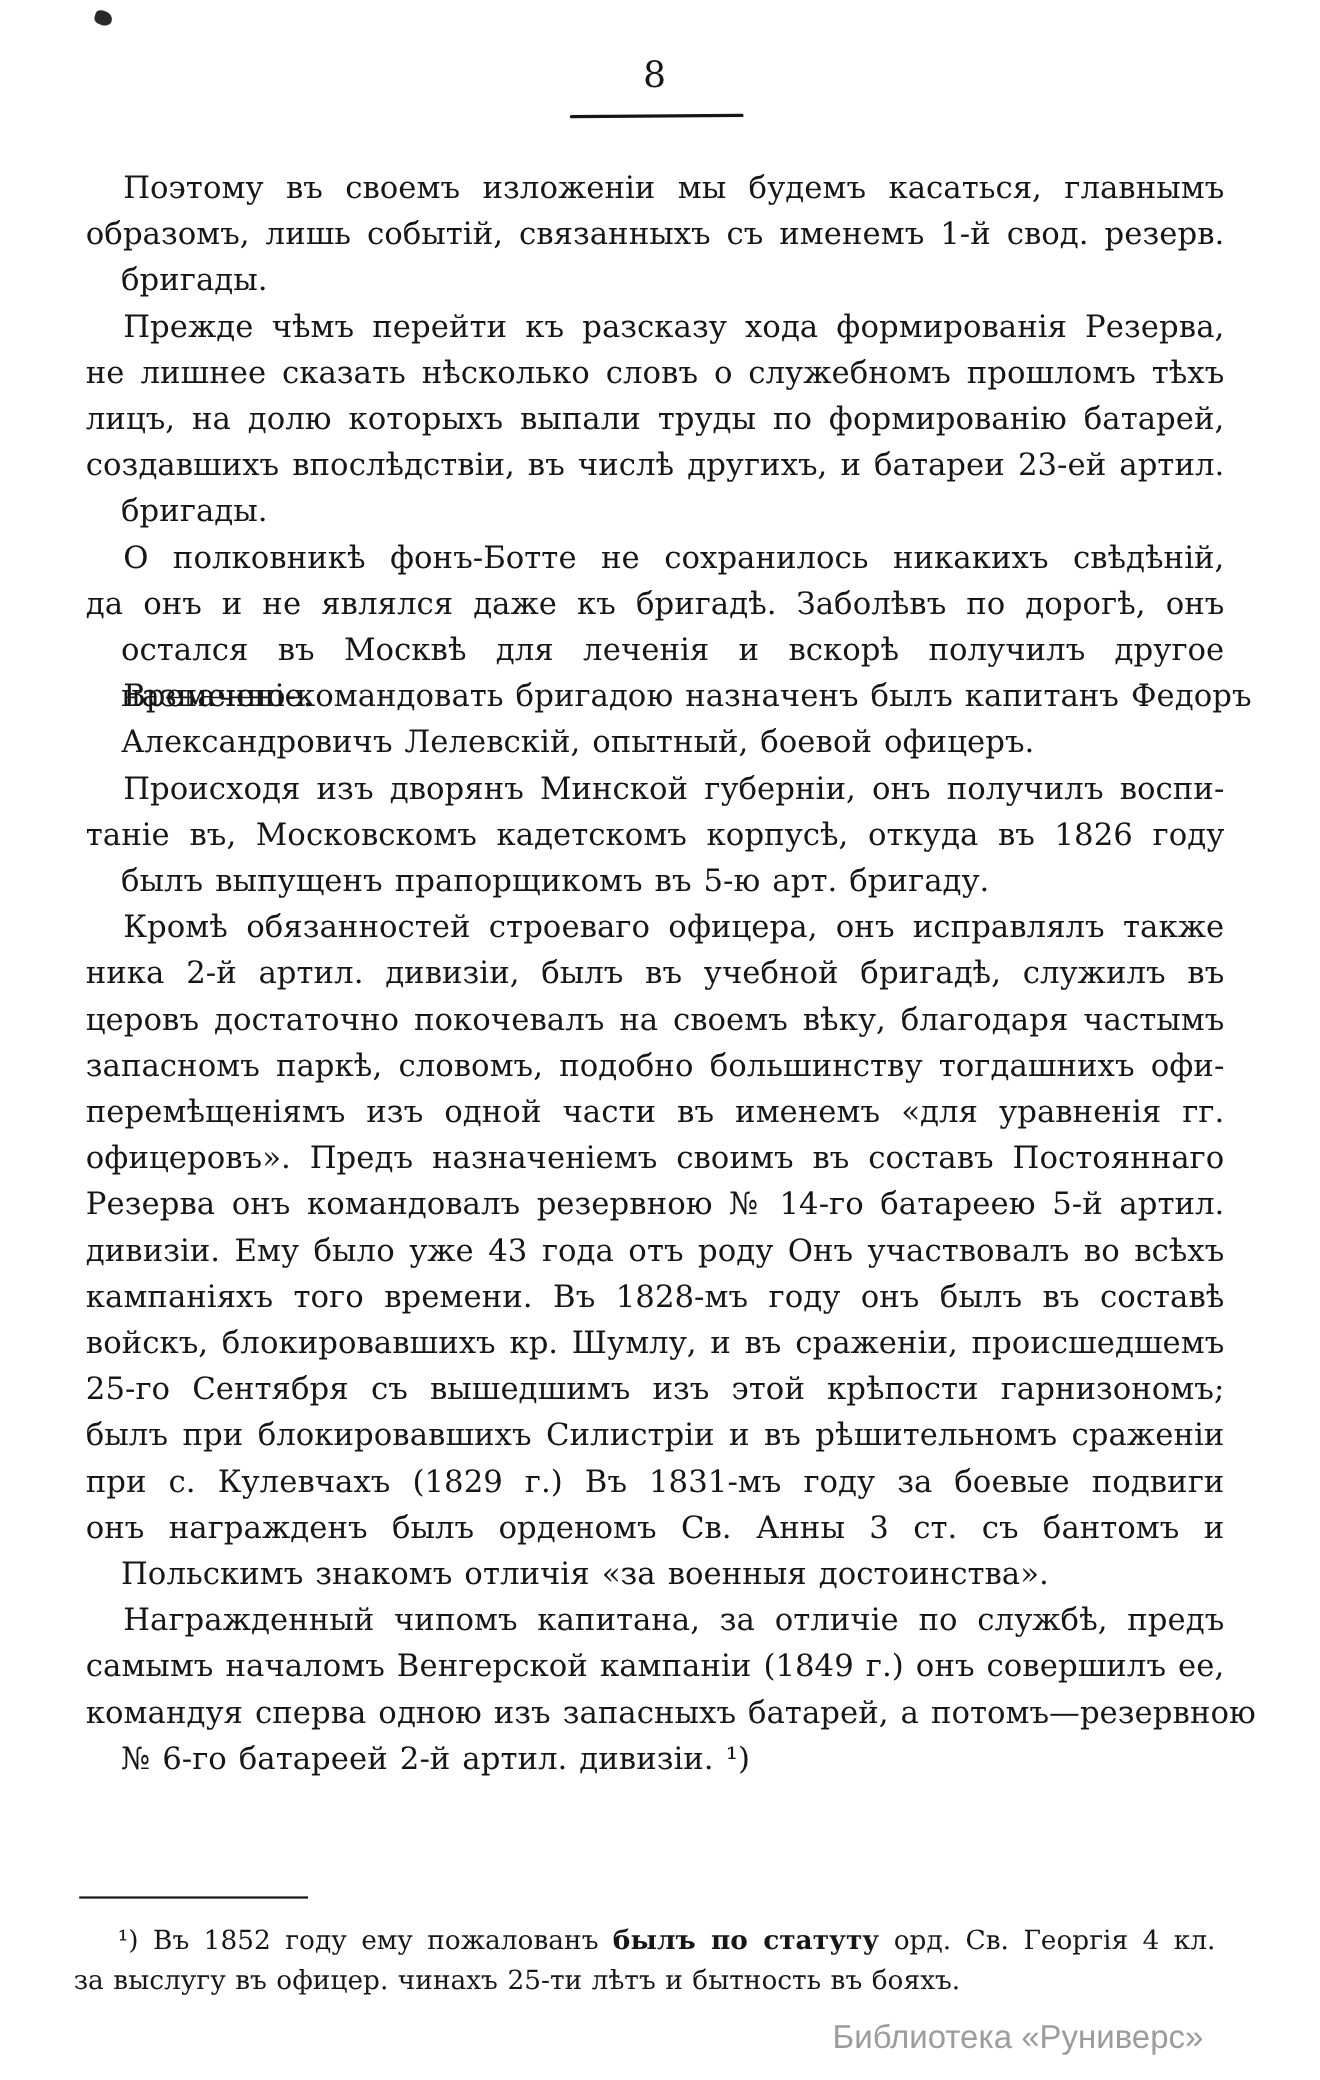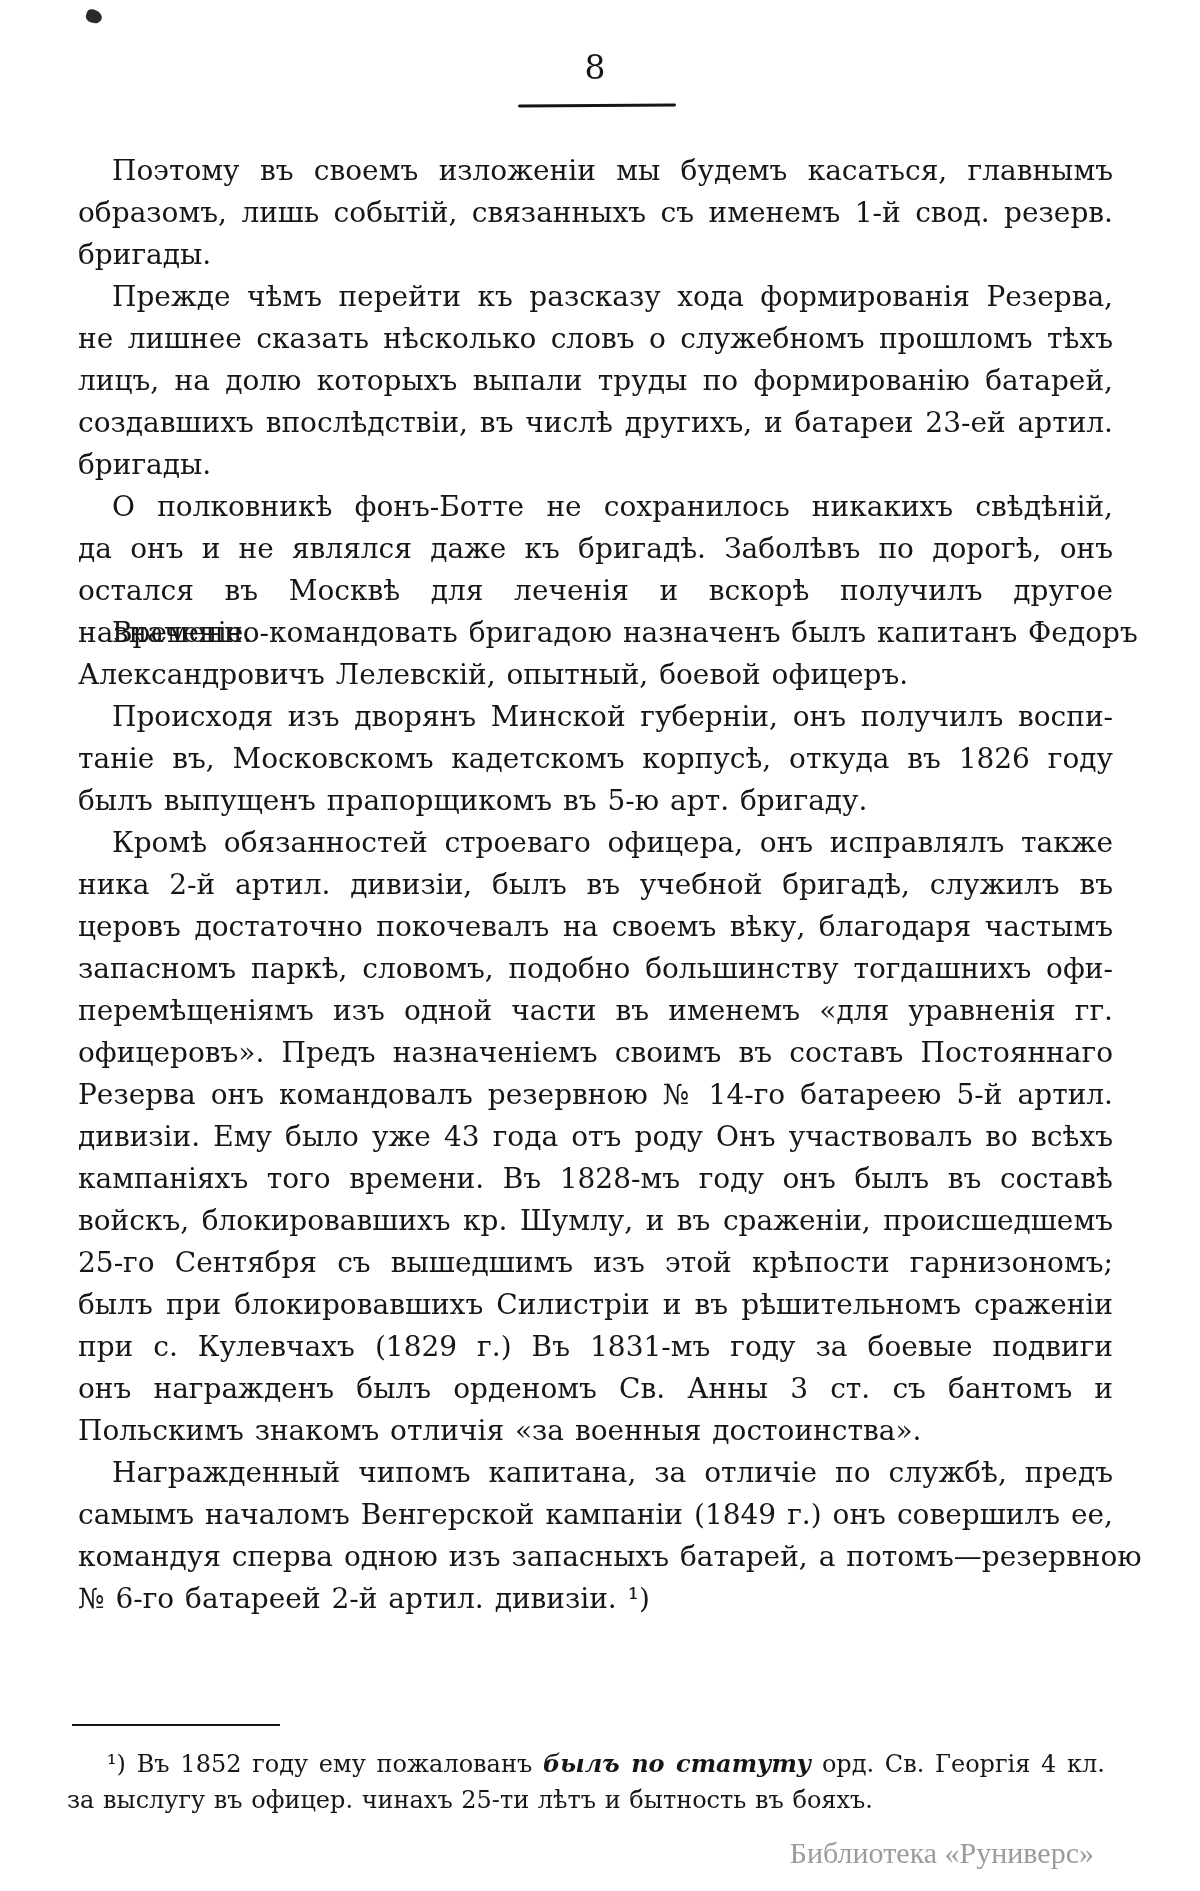--- a/index.html
+++ b/index.html
@@ -43,21 +43,21 @@
     word-spacing: 2px;
   }
   .line {
     height: 42px;
     line-height: 42px;
     text-align: justify;
     text-align-last: justify;
     white-space: nowrap;
   }
   .line.first { text-indent: 34px; }
-  .line.last  { text-align-last: left; white-space: normal; }
+  .line.last  { text-align-last: left; white-space: normal; margin-left: 32px; }
   
   .footnote-rule {
     position: absolute;
     top: 1724px;
     left: 72px;
     width: 208px;
     height: 2px;
     background: var(--ink, #161616);
     box-shadow: 0 3px 0 -1px rgba(22,22,22,.45);
   }
@@ -71,27 +71,27 @@
   }
   .fn-line {
     height: 37px;
     line-height: 37px;
     text-align: justify;
     text-align-last: justify;
     white-space: nowrap;
   }
   .fn-line.first { text-indent: 40px; }
   .fn-line.last  { text-align-last: left; white-space: normal; }
-  .fn-line .b { font-weight: bold; font-style: italic; }
+  .fn-line .b { font-weight: bold; }
   
   .watermark {
     position: absolute;
     top: 1836px;
     right: 106px;
-    font-family: Liberation Serif, serif;
+    font-family: Liberation Sans, sans-serif;
     font-size: 30px;
     color: var(--wm, #9c9c9c);
   }
   
   .speck {
     position: absolute;
     top: 10px;
     left: 86px;
     width: 16px;
     height: 13px;

